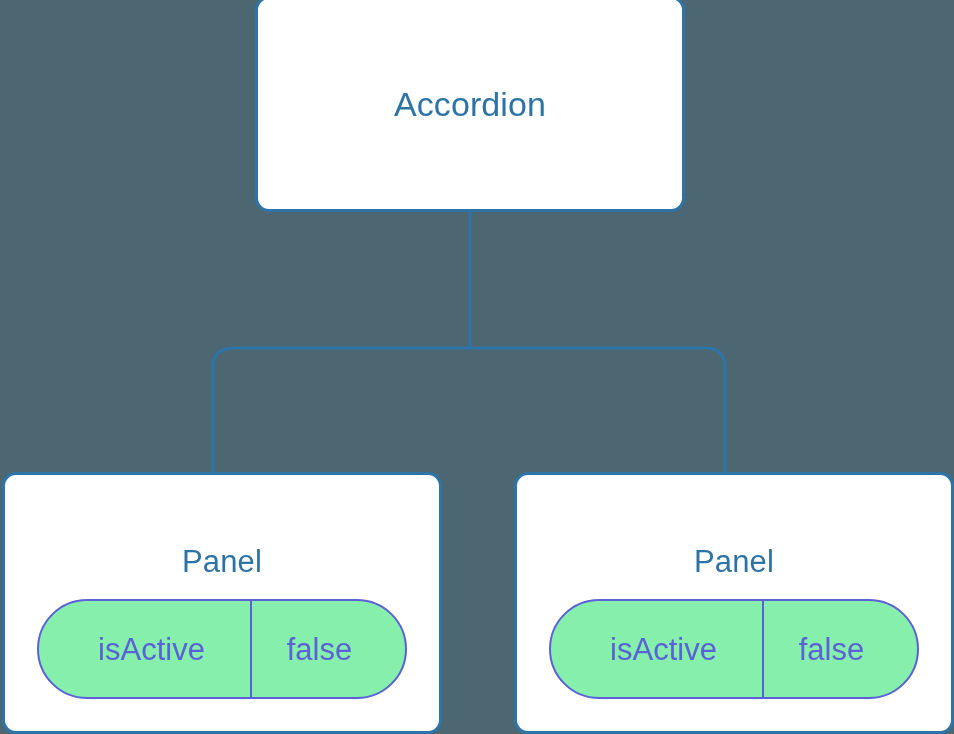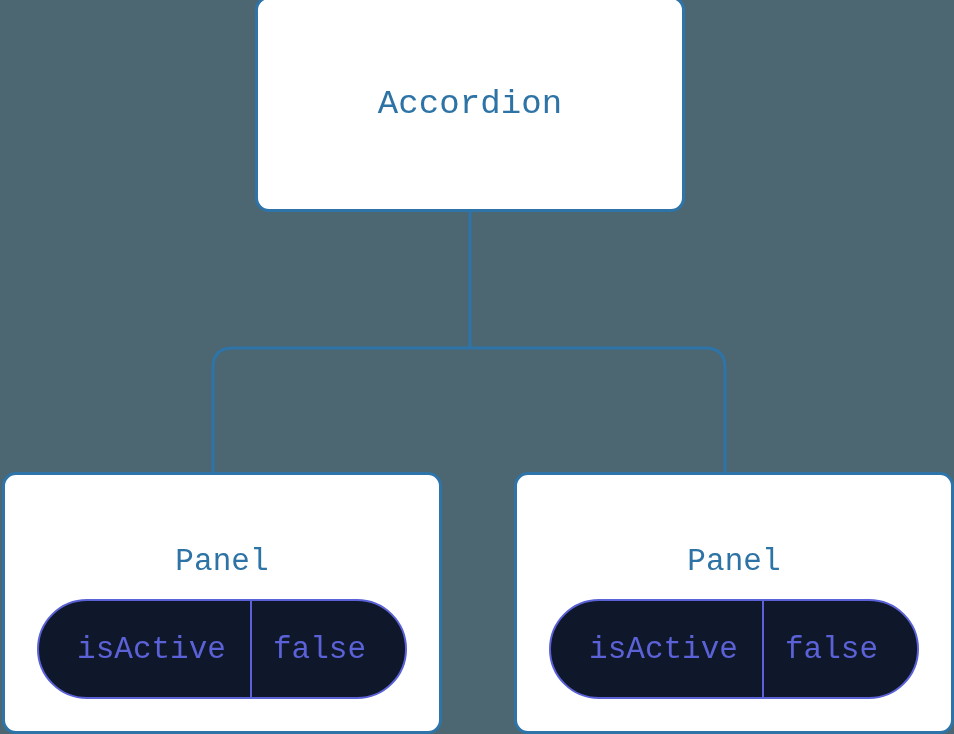--- a/index.html
+++ b/index.html
@@ -13,21 +13,20 @@
     overflow: hidden;
     background: #4c6771;
     font-family: "Liberation Sans", sans-serif;
   }
 
   #stage {
     position: relative;
     width: 954px;
     height: 572px;
     background: #4c6771;
-    font-family: Liberation Mono, monospace;
   }
 
   
   #connectors {
     position: absolute;
     left: 0;
     top: 0;
     width: 954px;
     height: 734px;
     z-index: 1;
@@ -88,21 +87,21 @@
 
   
   .prop-pill {
     margin-top: 22px;
     display: flex;
     align-items: stretch;
     box-sizing: border-box;
     height: 100px;
     border: 2px solid #5b61d6;
     border-radius: 50px;
-    background: #0f172a;
+    background: #86efac;
     overflow: hidden;
   }
 
   .prop-key,
   .prop-value {
     display: flex;
     align-items: center;
     justify-content: center;
     color: #5b61d6;
     font-size: 31px;

